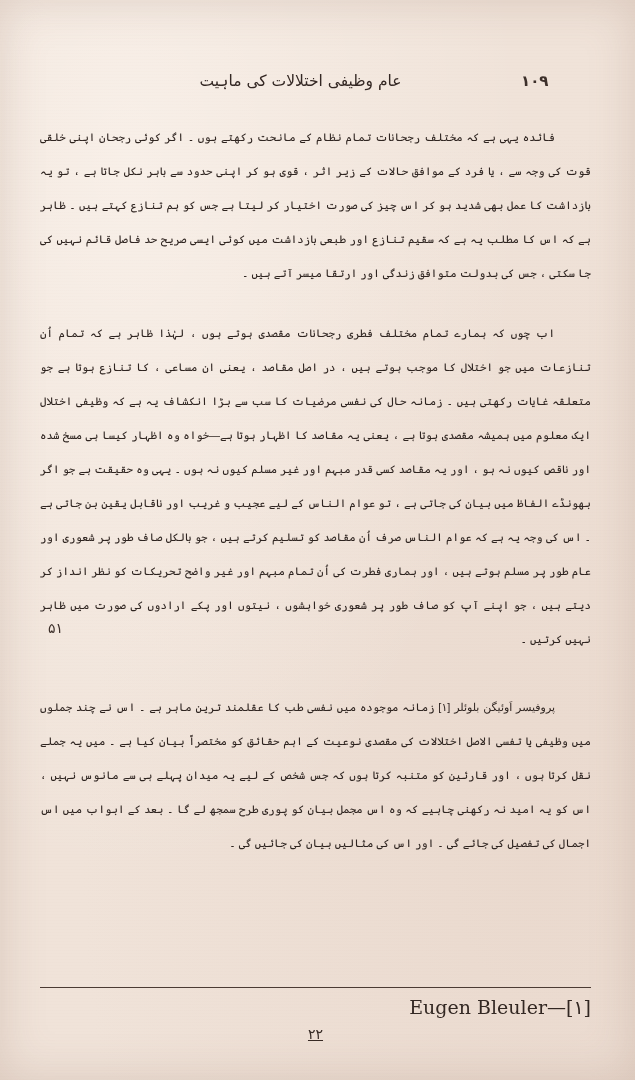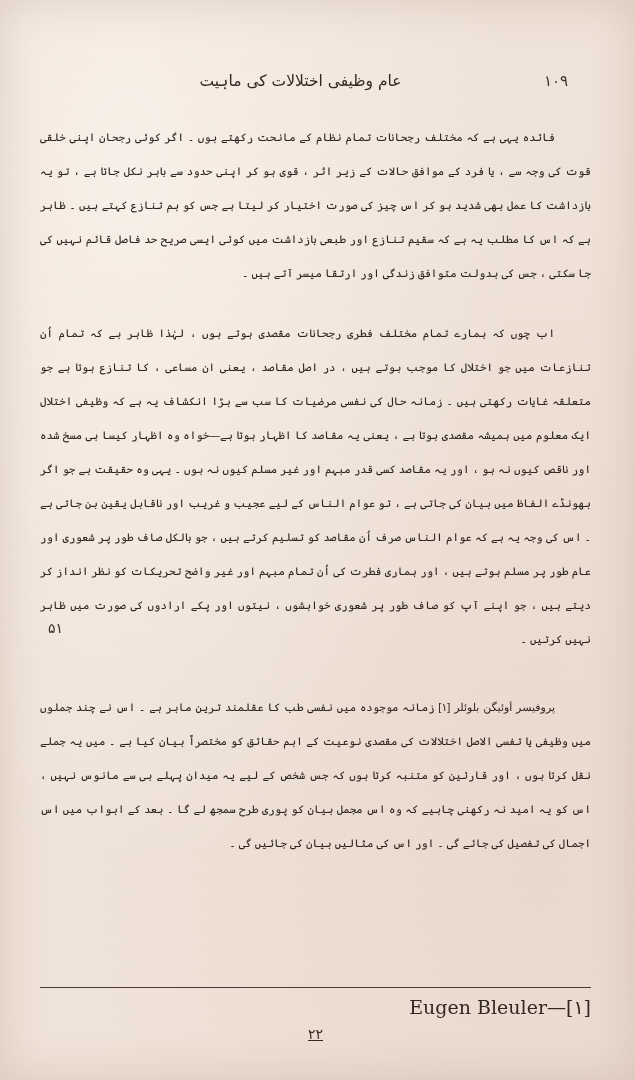--- a/index.html
+++ b/index.html
@@ -54,22 +54,23 @@
     gap: 0;
     height: 30px;
     margin-bottom: 18px;
   }
   .page-number-top {
     font-family: "DejaVu Sans", sans-serif;
     font-size: 15px;
     color: #3c2f2a;
     letter-spacing: 0.5px;
     width: 70px;
-    text-align: center;
+    text-align: left;
     direction: rtl;
+    font-weight: bold;
   }
   .header-title {
     flex: 1;
     text-align: center;
     font-family: "DejaVu Sans", sans-serif;
     font-size: 15.5px;
     color: #332723;
     direction: rtl;
     padding-left: 40px;
   }

